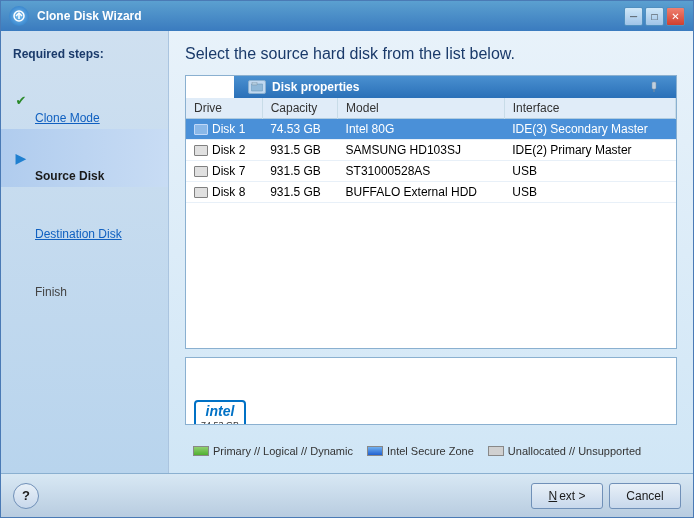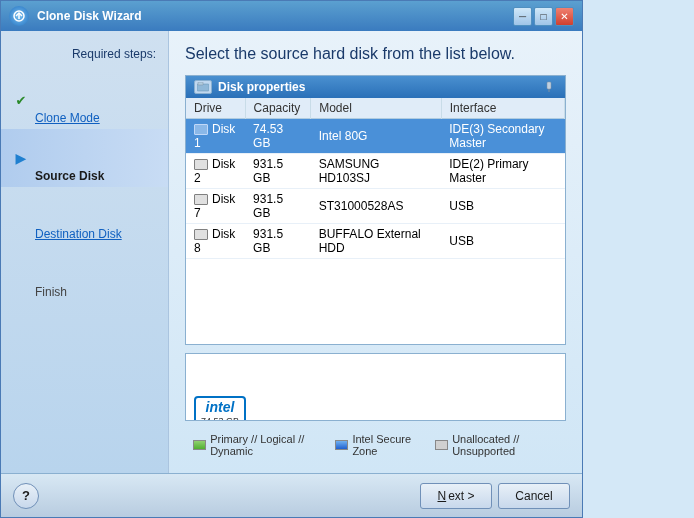--- a/index.html
+++ b/index.html
@@ -7,21 +7,21 @@
       width: 694px;
       height: 518px;
       font-family: 'Segoe UI', Tahoma, Geneva, Verdana, sans-serif;
       font-size: 12px;
       background: #d4e8f7;
       overflow: hidden;
     }
 
     
     .window {
-      width: 583px;
+      width: 694px;
       height: 518px;
       background: #84cc16;
       border: 1px solid #4a7ab5;
       display: flex;
       flex-direction: column;
     }
 
     .title-bar {
       background: linear-gradient(to bottom, #5ba0d0 0%, #3a7bbf 100%);
       height: 30px;
@@ -85,25 +85,24 @@
     .sidebar {
       width: 168px;
       background: linear-gradient(to bottom, #cfe0f0 0%, #b8d4ed 100%);
       border-right: 1px solid #aac4df;
       padding: 16px 0;
       display: flex;
       flex-direction: column;
     }
 
     .sidebar-title {
-      font-weight: normal;
+      font-weight: bold;
       font-size: 12px;
       color: #1a3a6a;
       padding: 0 12px 10px 12px;
-      text-align: right;
     }
 
     .sidebar-item {
       display: flex;
       align-items: center;
       padding: 4px 12px;
       gap: 6px;
       cursor: pointer;
     }
 
@@ -163,22 +162,23 @@
       flex: 1;
       display: flex;
       flex-direction: column;
       margin-bottom: 8px;
     }
 
     .disk-properties-header {
       background: linear-gradient(to bottom, #4a90d0, #2a70b8);
       display: flex;
       align-items: center;
-      padding: 3px 8px;
+      padding: 3px 14px;
       gap: 6px;
+      margin-left: 48px;
     }
 
     .disk-properties-header-icon {
       width: 18px;
       height: 14px;
       background: #c0d8f0;
       border: 1px solid #8ab0d0;
       border-radius: 2px;
       display: flex;
       align-items: center;
@@ -357,20 +357,21 @@
     }
 
     
     .legend-bar {
       display: flex;
       align-items: center;
       gap: 14px;
       padding: 4px 8px;
       font-size: 11px;
       color: #333;
+      margin-top: 8px;
     }
 
     .legend-item {
       display: flex;
       align-items: center;
       gap: 4px;
     }
 
     .legend-swatch {
       width: 16px;

